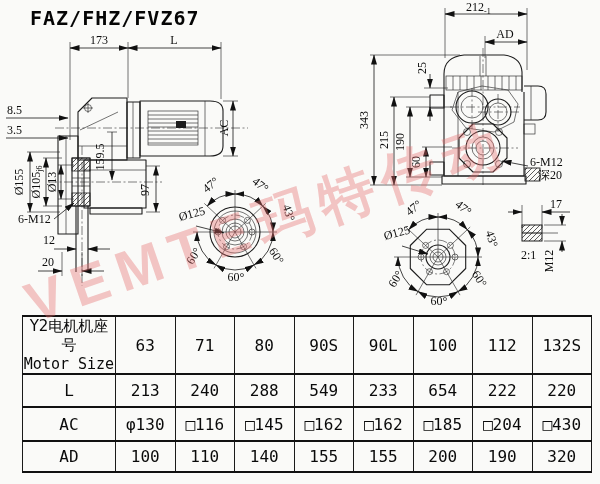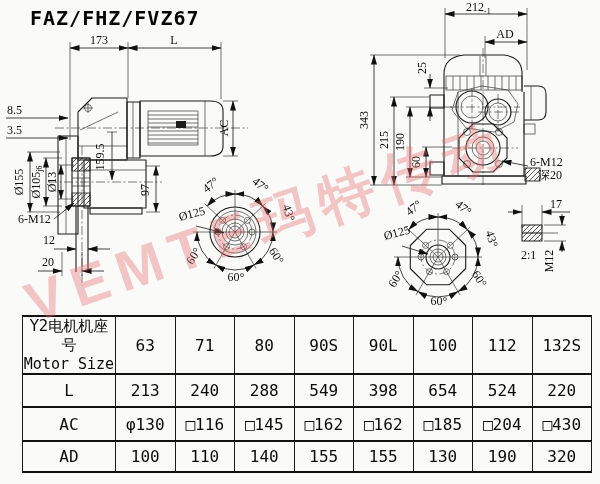--- a/index.html
+++ b/index.html
@@ -298,43 +298,43 @@
     <td>100</td>
     <td>112</td>
     <td>132S</td>
   </tr>
   <tr style="height:33px">
     <td>L</td>
     <td>213</td>
     <td>240</td>
     <td>288</td>
     <td>549</td>
-    <td>398</td>
+    <td>233</td>
     <td>654</td>
-    <td>524</td>
+    <td>222</td>
     <td>220</td>
   </tr>
   <tr style="height:34px">
     <td>AC</td>
     <td>φ130</td>
     <td>□116</td>
     <td>□145</td>
     <td>□162</td>
     <td>□162</td>
     <td>□185</td>
     <td>□204</td>
     <td>□430</td>
   </tr>
   <tr style="height:31px">
     <td>AD</td>
     <td>100</td>
     <td>110</td>
     <td>140</td>
     <td>155</td>
     <td>155</td>
-    <td>130</td>
+    <td>200</td>
     <td>190</td>
     <td>320</td>
   </tr>
 </tbody>
     </table>
 
 </div>
 
 </body></html>

